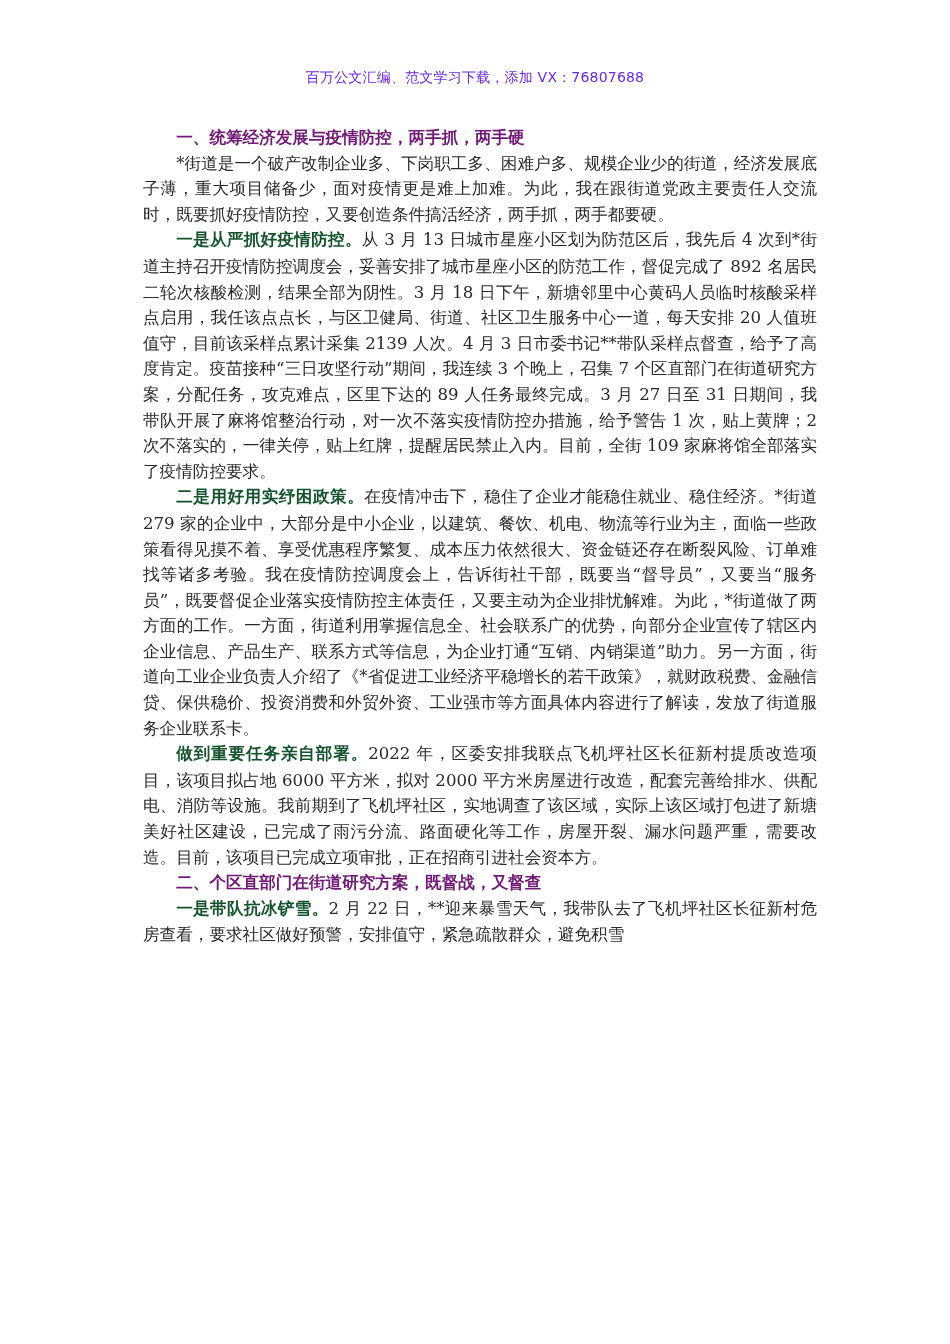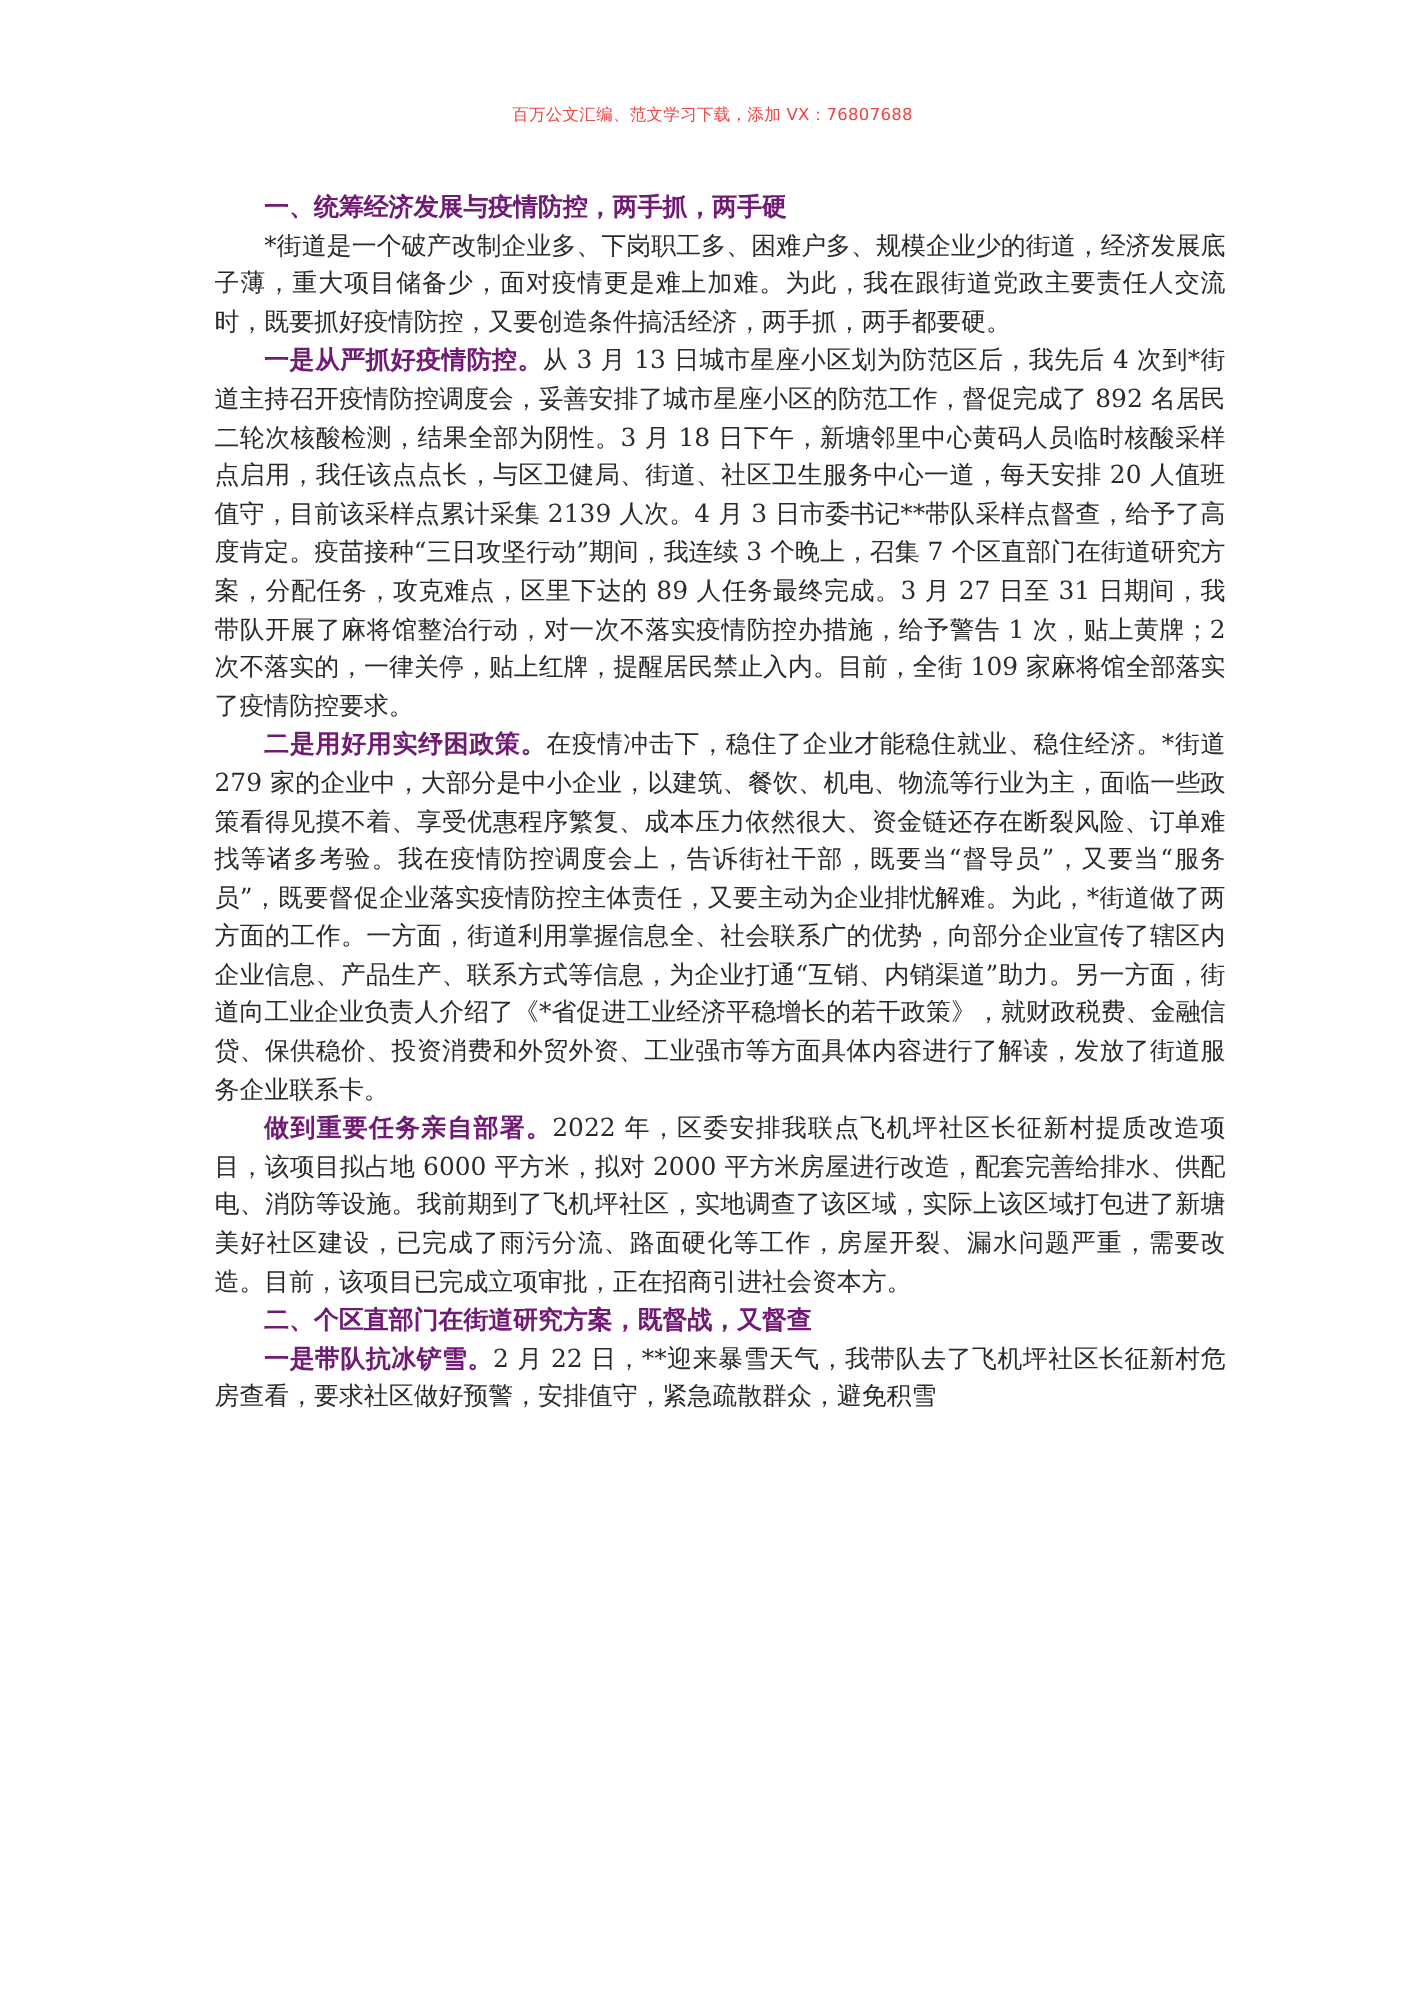--- a/index.html
+++ b/index.html
@@ -1,30 +1,30 @@
 <!DOCTYPE html>
 <html><head>
   <meta charset="utf-8">
   <style>
     html, body { margin: 0; padding: 0; background: #ffffff; }
     body { width: 950px; height: 1344px; position: relative; overflow: hidden; }
     .banner {
       position: absolute; top: 64px; left: 0; width: 950px; text-align: center;
-      color: #ef4444; font-family: "DejaVu Sans", "Liberation Sans", sans-serif;
-      font-size: 11px; line-height: 26px; letter-spacing: 0.2px;
+      color: #6d28d9; font-family: "DejaVu Sans", "Liberation Sans", sans-serif;
+      font-size: 14px; line-height: 26px; letter-spacing: 0.2px;
     }
     .doc {
       position: absolute; top: 125px; left: 143px; width: 674px;
       font-family: "DejaVu Serif", "Liberation Serif", serif;
       font-size: 16.6px; line-height: 25.6px; color: #2a2a2a;
       text-align: justify;
     }
     .doc p { margin: 0; text-indent: 2em; }
     .doc p.heading { font-weight: bold; font-family: "DejaVu Sans", "Liberation Sans", sans-serif; color: #701a75; }
-    .doc .lead { font-weight: bold; font-family: Liberation Serif, serif; color: #701a75; }
+    .doc .lead { font-weight: bold; font-family: Liberation Mono, monospace; color: #14532d; }
   </style>
 </head>
 <body>
 
 <div class="banner">百万公文汇编、范文学习下载，添加 VX：76807688</div>
 
 <div class="doc">
   <p class="heading">一、统筹经济发展与疫情防控，两手抓，两手硬</p>
   <p>*街道是一个破产改制企业多、下岗职工多、困难户多、规模企业少的街道，经济发展底子薄，重大项目储备少，面对疫情更是难上加难。为此，我在跟街道党政主要责任人交流时，既要抓好疫情防控，又要创造条件搞活经济，两手抓，两手都要硬。</p>
   <p><span class="lead">一是从严抓好疫情防控。</span><span>从 3 月 13 日城市星座小区划为防范区后，我先后 4 次到*街道主持召开疫情防控调度会，妥善安排了城市星座小区的防范工作，督促完成了 892 名居民二轮次核酸检测，结果全部为阴性。3 月 18 日下午，新塘邻里中心黄码人员临时核酸采样点启用，我任该点点长，与区卫健局、街道、社区卫生服务中心一道，每天安排 20 人值班值守，目前该采样点累计采集 2139 人次。4 月 3 日市委书记**带队采样点督查，给予了高度肯定。疫苗接种“三日攻坚行动”期间，我连续 3 个晚上，召集 7 个区直部门在街道研究方案，分配任务，攻克难点，区里下达的 89 人任务最终完成。3 月 27 日至 31 日期间，我带队开展了麻将馆整治行动，对一次不落实疫情防控办措施，给予警告 1 次，贴上黄牌；2 次不落实的，一律关停，贴上红牌，提醒居民禁止入内。目前，全街 109 家麻将馆全部落实了疫情防控要求。</span></p>

